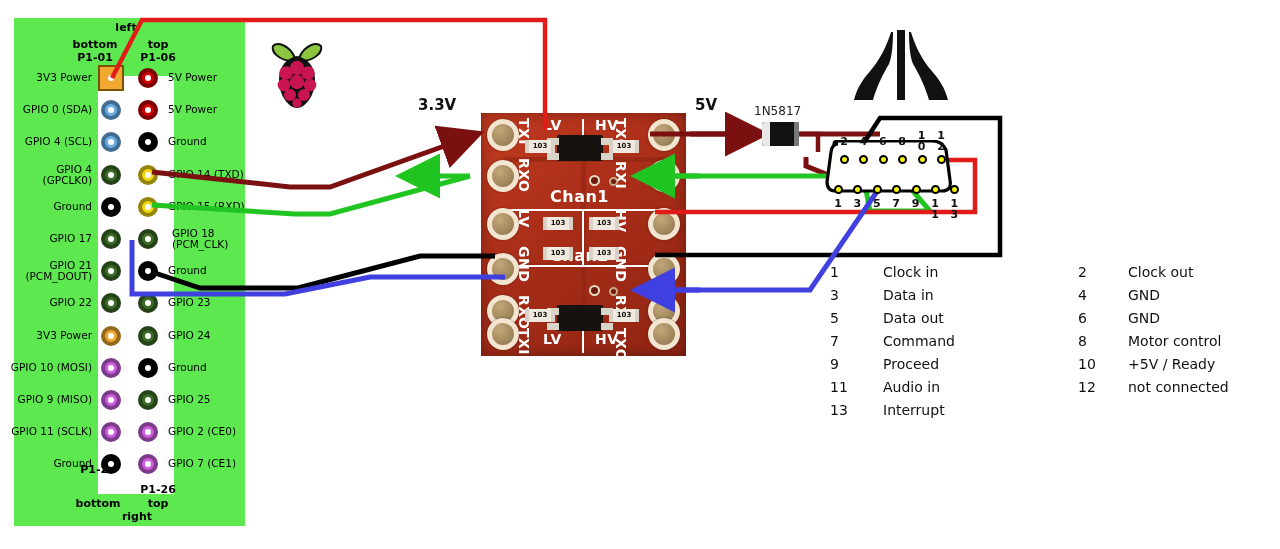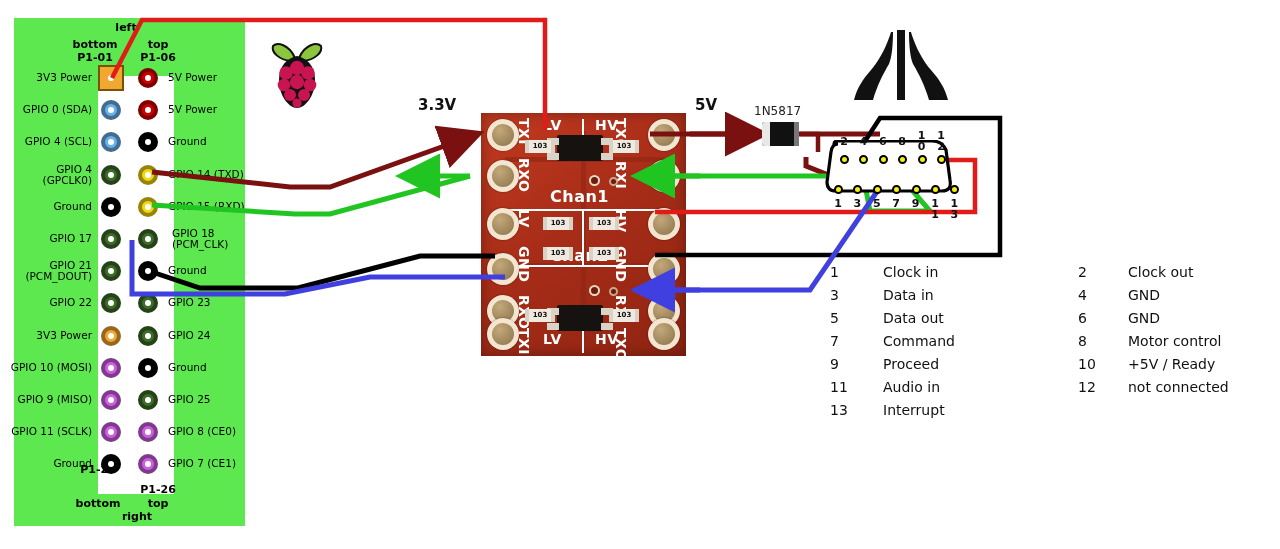--- a/index.html
+++ b/index.html
@@ -187,21 +187,21 @@
       </div>
       <div class="gpio-label l" style="left: 0px; width: 92px; top: 394px;">GPIO 9 (MISO)</div>
       <div class="gpio-label r" style="left: 168px; width: 100px; top: 394px;">GPIO 25</div>
       <div class="pin" style="left: 101px; top: 422.2px; background: rgb(204, 95, 224); border: 4px solid rgb(126, 59, 139);">
         <span class="hole"></span>
       </div>
       <div class="pin" style="left: 138px; top: 422.2px; background: rgb(204, 95, 224); border: 4px solid rgb(126, 59, 139);">
         <span class="hole"></span>
       </div>
       <div class="gpio-label l" style="left: 0px; width: 92px; top: 426.2px;">GPIO 11 (SCLK)</div>
-      <div class="gpio-label r" style="left: 168px; width: 100px; top: 426.2px;">GPIO 8 (CE0)</div>
+      <div class="gpio-label r" style="left: 168px; width: 100px; top: 426.2px;">GPIO 2 (CE0)</div>
       <div class="pin ring" style="left: 101px; top: 454.4px; background: rgb(0, 0, 0); border: none;">
         <span class="hole"></span>
       </div>
       <div class="pin" style="left: 138px; top: 454.4px; background: rgb(204, 95, 224); border: 4px solid rgb(126, 59, 139);">
         <span class="hole"></span>
       </div>
       <div class="gpio-label l" style="left: 0px; width: 92px; top: 458.4px;">Ground</div>
       <div class="gpio-label r" style="left: 168px; width: 100px; top: 458.4px;">GPIO 7 (CE1)</div>
     </div>
 

